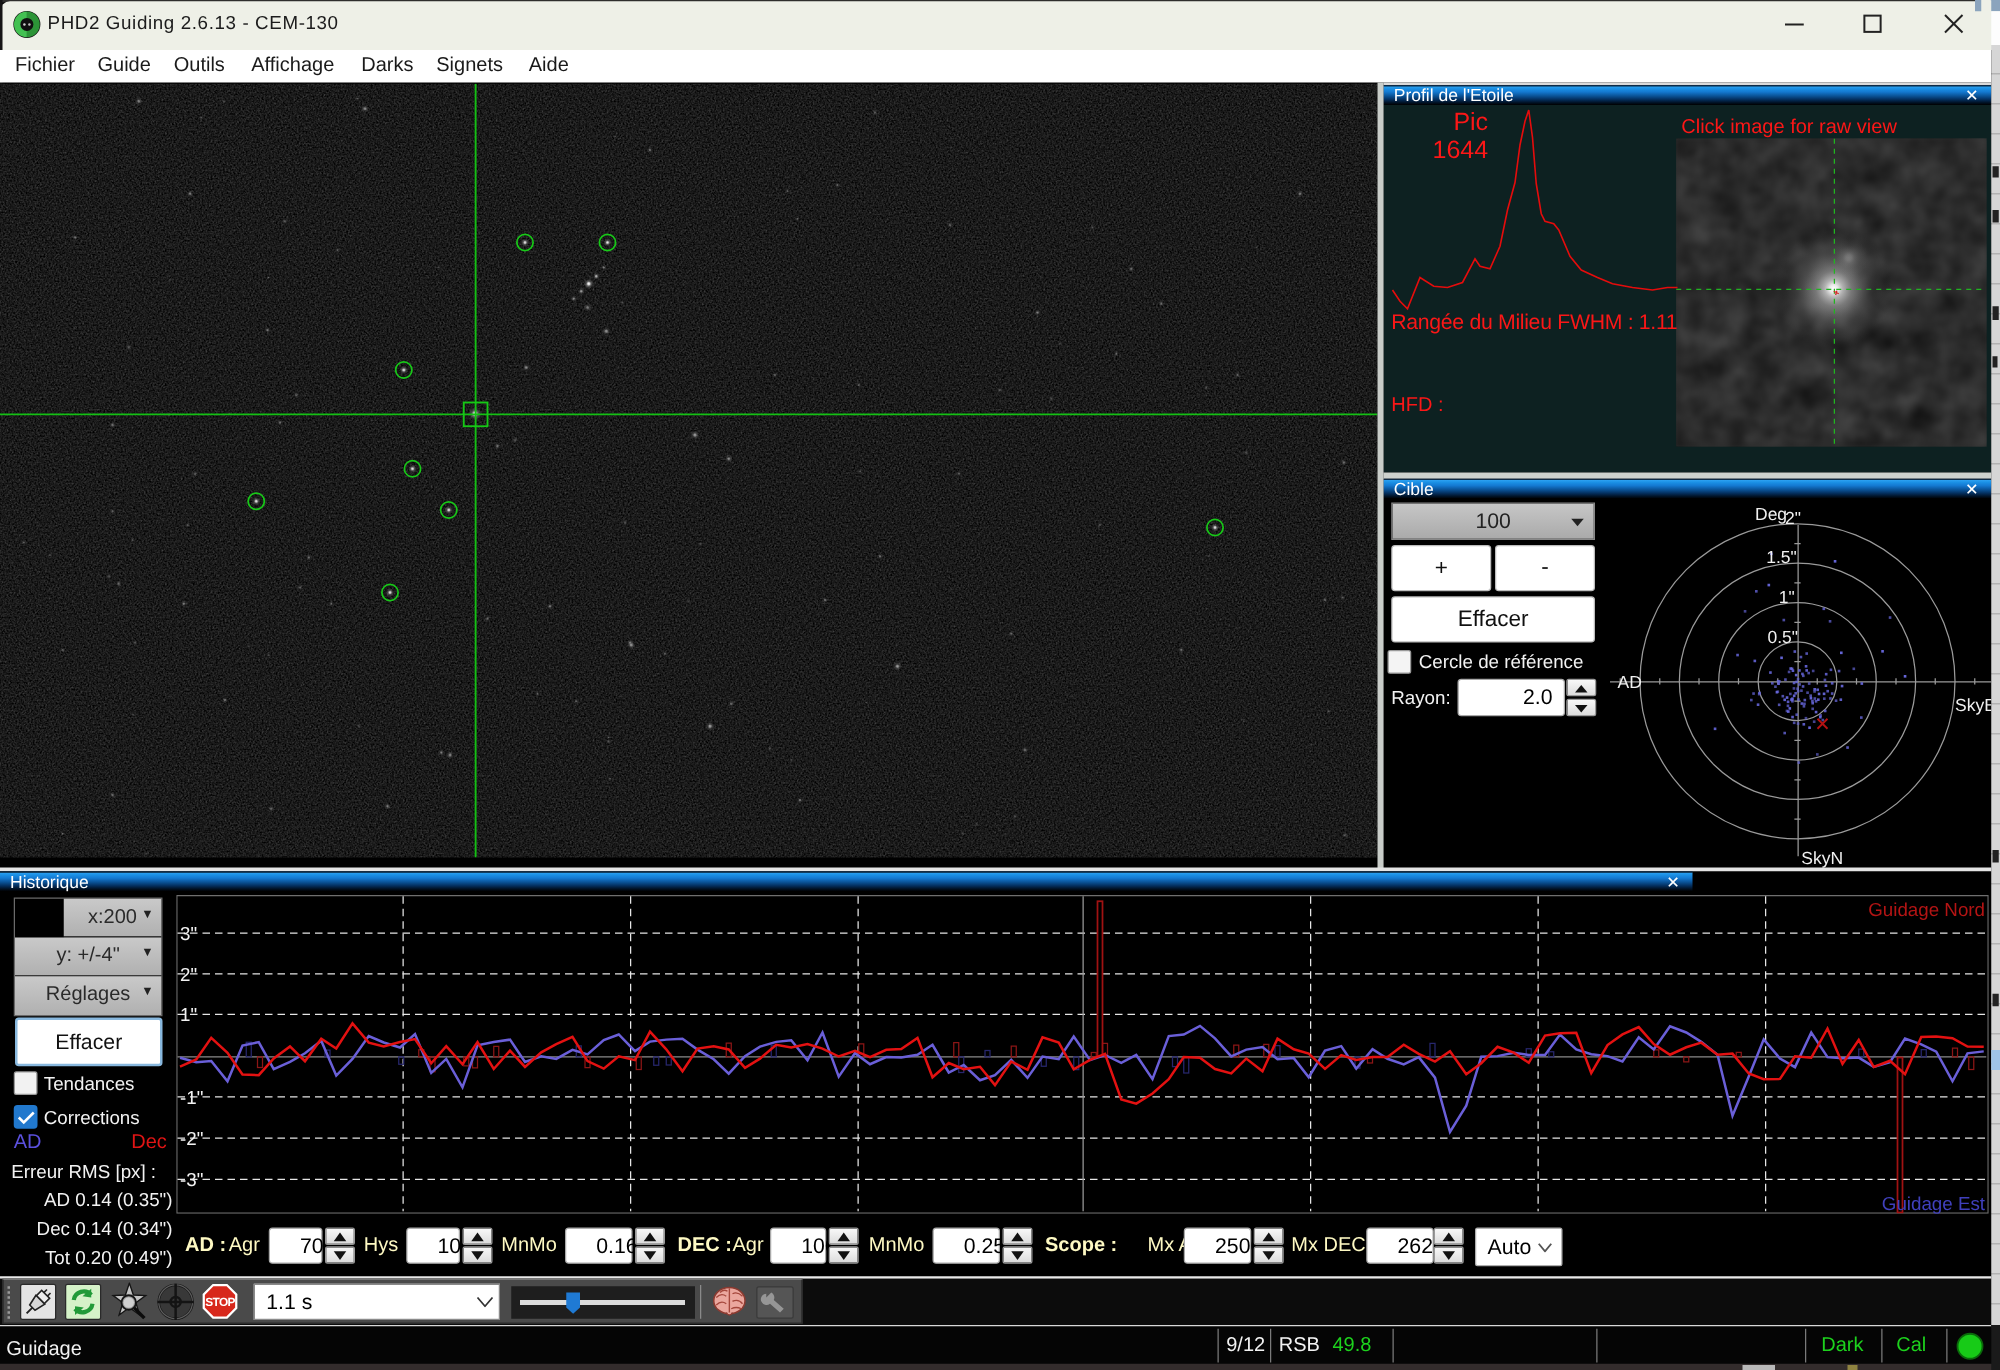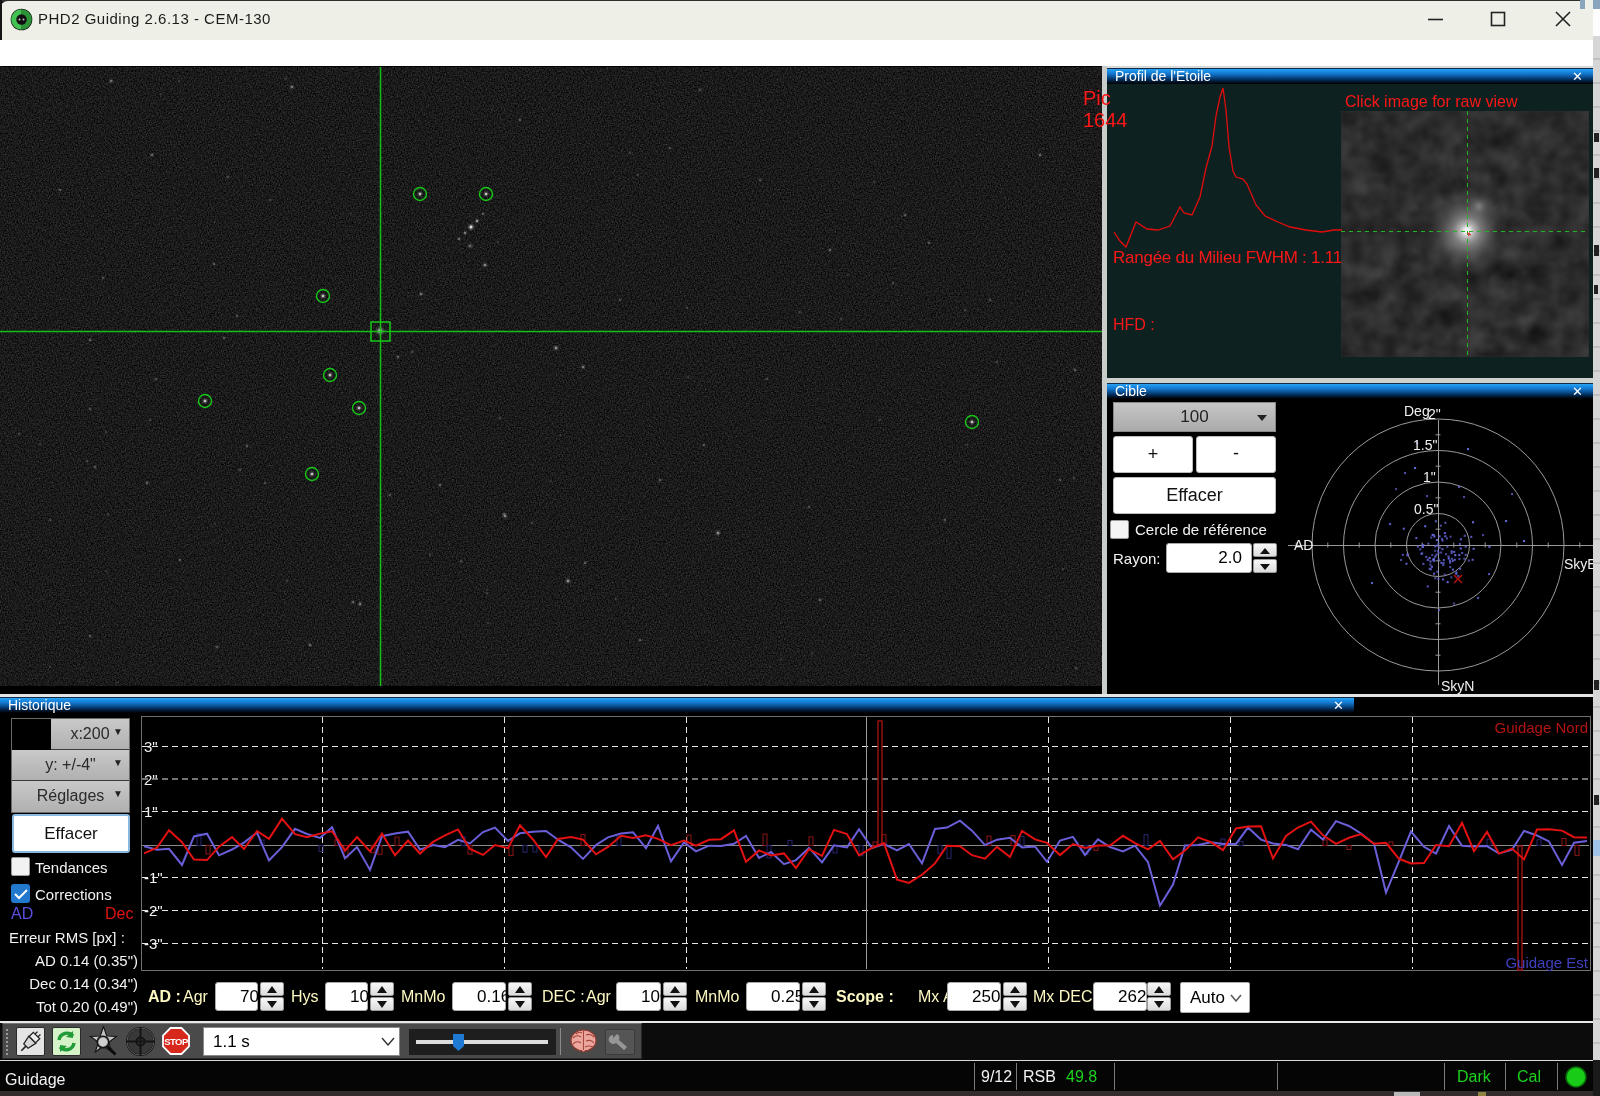--- a/index.html
+++ b/index.html
@@ -39,20 +39,29 @@
 <div class="abs" style="left:38px;top:10px;font-size:15px;letter-spacing:0.5px;color:#1c1c1c;">PHD2 Guiding 2.6.13 - CEM-130</div>
 
 <svg class="abs" style="left:1420px;top:5px;" width="170" height="30" viewBox="0 0 170 30">
 <line x1="8" y1="14.5" x2="23" y2="14.5" stroke="#222" stroke-width="1.6"></line>
 <rect x="71.5" y="7.5" width="13" height="13" fill="none" stroke="#222" stroke-width="1.6"></rect>
 <line x1="136" y1="7" x2="150" y2="21" stroke="#222" stroke-width="1.6"></line>
 <line x1="150" y1="7" x2="136" y2="21" stroke="#222" stroke-width="1.6"></line>
 </svg>
 
 <div class="abs" style="left:0;top:40px;width:1593px;height:26px;background:#fff;"></div>
+<div class="abs" style="left:0;top:44px;width:1593px;height:20px;color:#1a1a1a;font-size:16px;">
+<span class="abs" style="left:12px;">Fichier</span>
+<span class="abs" style="left:78px;">Guide</span>
+<span class="abs" style="left:139px;">Outils</span>
+<span class="abs" style="left:201px;">Affichage</span>
+<span class="abs" style="left:289px;">Darks</span>
+<span class="abs" style="left:349px;">Signets</span>
+<span class="abs" style="left:423px;">Aide</span>
+</div>
 
 <svg class="abs" style="left:0;top:67px;" width="1102" height="619" viewBox="0 0 1102 619">
 <defs>
 <filter id="grain" x="0%" y="0%" width="100%" height="100%" color-interpolation-filters="sRGB">
 <feTurbulence type="fractalNoise" baseFrequency="0.71" numOctaves="2" seed="19"></feTurbulence>
 <feColorMatrix type="matrix" values="0.4 0.4 0.2 0 0  0.4 0.4 0.2 0 0  0.4 0.4 0.2 0 0  0 0 0 0 1"></feColorMatrix>
 <feComponentTransfer>
             <feFuncR type="linear" slope="0.54" intercept="-0.165"></feFuncR>
             <feFuncG type="linear" slope="0.54" intercept="-0.165"></feFuncG>
             <feFuncB type="linear" slope="0.54" intercept="-0.165"></feFuncB>
@@ -244,21 +253,21 @@
 <rect x="234" y="27" width="248" height="246" filter="url(#blotch)"></rect>
 <circle cx="360" cy="147" r="48" fill="url(#blob)" opacity="0.65"></circle>
 <circle cx="360" cy="147" r="24" fill="url(#blob)"></circle>
         <circle cx="372" cy="122" r="16" fill="url(#blob)" opacity="0.25"></circle>
 <line x1="360.5" y1="27" x2="360.5" y2="273" stroke="#20b520" stroke-width="1" stroke-dasharray="4,4"></line>
 <line x1="234" y1="147.5" x2="482" y2="147.5" stroke="#20b520" stroke-width="1" stroke-dasharray="4,4"></line>
 <path d="M360 149 l4 2 M362.5 148.5 l-1 3.5" stroke="#d42a2a" stroke-width="1.1" fill="none"></path>
 </g>
 <polyline points="7,148 13,157 19,163 29,138 40,145 51,146 63,142 73,123 77,129 85,131 93,113 99,84 105,62 109,32 113,13 116,4 119,26 122,63 126,87 129,93 136,95 140,100 149,121 158,132 171,138 183,143 199,146 215,148 227,146 235,146" fill="none" stroke="#e40c0c" stroke-width="1.3"></polyline>
 </svg>
-<div class="abs" style="left:1083px;top:87px;color:#fb1717;font-size:20px;line-height:22px;">Pic<br>1644</div>
+<div class="abs" style="left:1146px;top:87px;color:#fb1717;font-size:20px;line-height:22px;text-align:right;">Pic<br>1644</div>
 <div class="abs" style="left:1345px;top:93px;color:#fb1717;font-size:16px;">Click image for raw view</div>
 <div class="abs" style="left:1113px;top:248px;color:#fb1717;font-size:17px;letter-spacing:-0.25px;">Rangée du Milieu FWHM : 1.11</div>
 <div class="abs" style="left:1113px;top:316px;color:#fb1717;font-size:16px;">HFD :</div>
 
 <div class="abs" style="left:1107px;top:378px;width:486px;height:5px;background:#cdd1cd;"></div>
 
 <div class="abs cap" style="left:1107px;top:383px;width:486px;height:16px;">
       <span class="t">Cible</span>
       <span class="x">✕</span>
     </div>
@@ -578,21 +587,21 @@
 <div class="abs spin" style="left:508px;top:982px;">
 <div></div>
       <div></div>
 <svg style="top:3px;" width="12" height="9">
         <path d="M6 1 L11 8 L1 8 Z" fill="#111"></path>
       </svg>
 <svg style="top:18px;" width="12" height="9">
         <path d="M1 1 L11 1 L6 8 Z" fill="#111"></path>
       </svg>
 </div>
-<div class="abs blab" style="left:542px;top:988px;font-weight:normal;">DEC :</div>
+<div class="abs blab" style="left:542px;top:988px;font-weight:bold;">DEC :</div>
 <div class="abs blab" style="left:586px;top:988px;">Agr</div>
 <div class="abs inp" style="left:616px;top:982px;width:45px;height:29px;">100</div>
 <div class="abs spin" style="left:663px;top:982px;">
 <div></div>
       <div></div>
 <svg style="top:3px;" width="12" height="9">
         <path d="M6 1 L11 8 L1 8 Z" fill="#111"></path>
       </svg>
 <svg style="top:18px;" width="12" height="9">
         <path d="M1 1 L11 1 L6 8 Z" fill="#111"></path>

